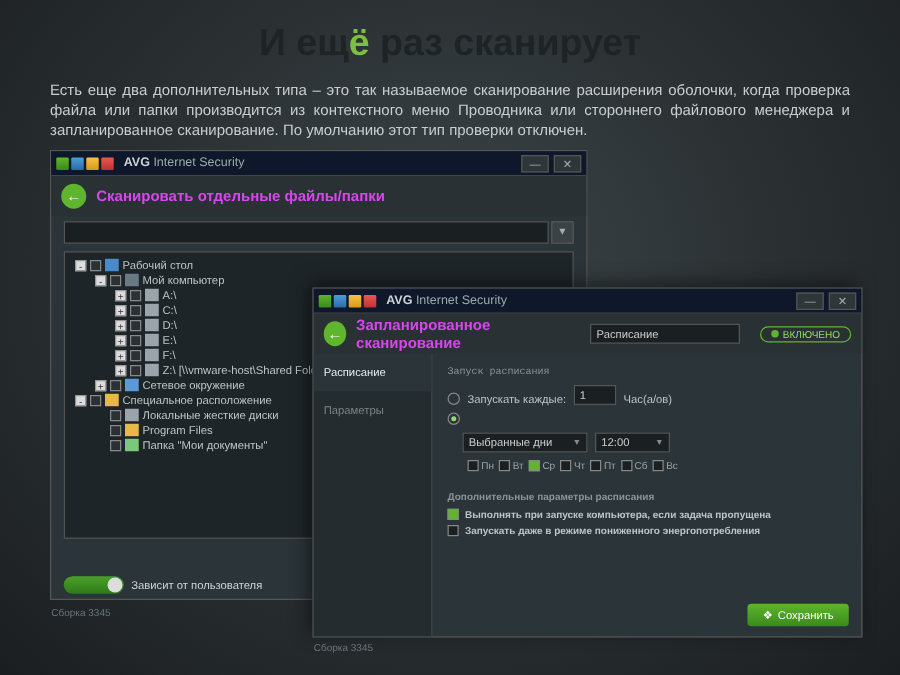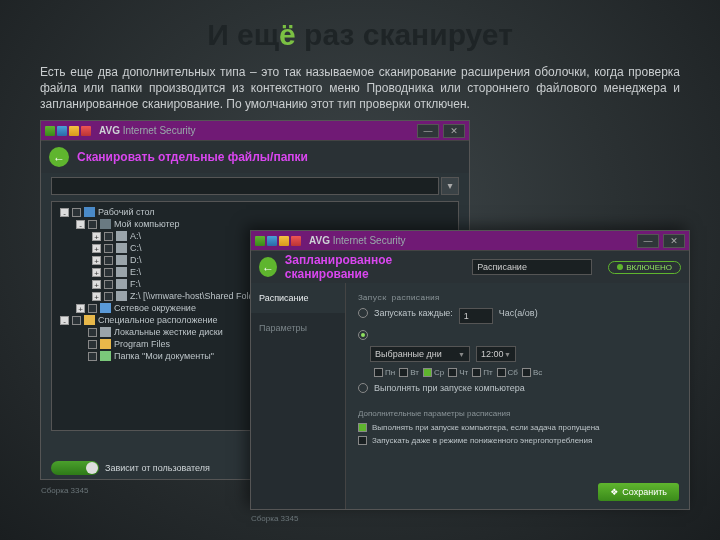--- a/index.html
+++ b/index.html
@@ -34,21 +34,21 @@
     left: 40px;
     top: 120px;
     width: 430px;
     height: 360px;
     background: #2b3438;
     border: 1px solid #555;
     font-size: 9px;
   }
   .win-titlebar {
     height: 20px;
-    background: #701a75;
+    background: #0f172a;
     display: flex;
     align-items: center;
     padding: 0 4px;
     gap: 4px;
     border-bottom: 1px solid #444;
   }
   .avg-logo {
     display: inline-flex;
     align-items: center;
     gap: 2px;
@@ -227,21 +227,21 @@
     overflow:hidden;
   }
   .section-label {
     font-size:8px;
     color:#8a9498;
     margin-bottom:6px;
     font-family:Liberation Mono, monospace;
   }
   .row {
     display:flex;
-    align-items:flex-start;
+    align-items:flex-end;
     gap:6px;
     margin-bottom:6px;
     font-size:9px;
   }
   .radio {
     width:10px; height:10px;
     border-radius:50%;
     border:1px solid #888;
     display:inline-flex;
     align-items:center;
@@ -279,20 +279,21 @@
   }
   .box {
     width:9px; height:9px;
     border:1px solid #888;
     background:#1a2022;
   }
   .box.checked { background:#5fb52e; }
   .subsection {
     margin-top:10px;
     padding-top:6px;
+    font-weight:bold;
   }
   .sub-label {
     font-size:8px;
     color:#8a9498;
     margin-bottom:5px;
   }
   .ck-row {
     display:flex;
     align-items:center;
     gap:5px;
@@ -495,21 +496,21 @@
       </div>
 
       <div class="row">
         <span class="radio checked"></span>
       </div>
       <div class="row" style="margin-left:12px">
         <div class="sel">
           <span>Выбранные дни</span>
           <span class="arrow">▼</span>
         </div>
-        <div class="sel" style="width:40px">
+        <div class="sel" style="width:60px">
           <span>12:00</span>
           <span class="arrow">▼</span>
         </div>
       </div>
       <div class="days" id="days">
           <div class="day">
             <span class="box"></span>
             <span>Пн</span>
           </div>
           <div class="day">
@@ -531,24 +532,20 @@
           <div class="day">
             <span class="box"></span>
             <span>Сб</span>
           </div>
           <div class="day">
             <span class="box"></span>
             <span>Вс</span>
           </div>
         </div>
 
-      <div class="row">
-        <span class="radio"></span>
-        <span>Выполнять при запуске компьютера</span>
-      </div>
 
       <div class="subsection">
         <div class="sub-label">Дополнительные параметры расписания</div>
         <div class="ck-row">
           <span class="box checked"></span>
           <span>Выполнять при запуске компьютера, если задача пропущена</span>
         </div>
         <div class="ck-row">
           <span class="box"></span>
           <span>Запускать даже в режиме пониженного энергопотребления</span>

